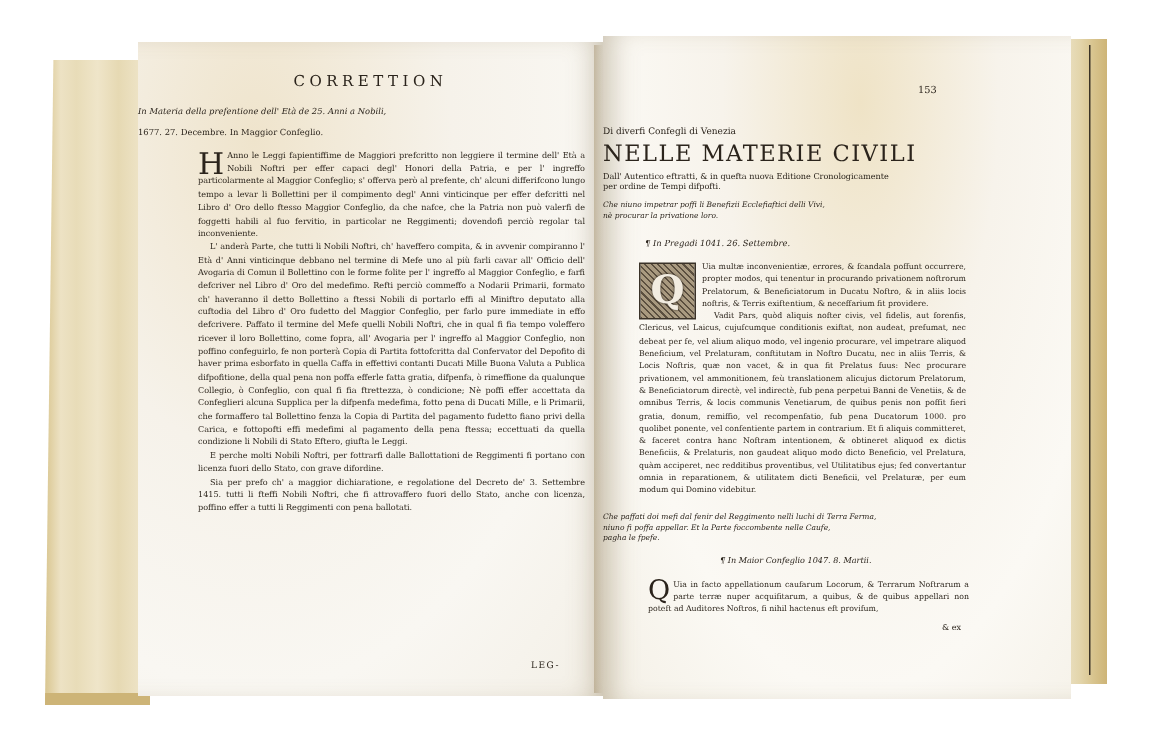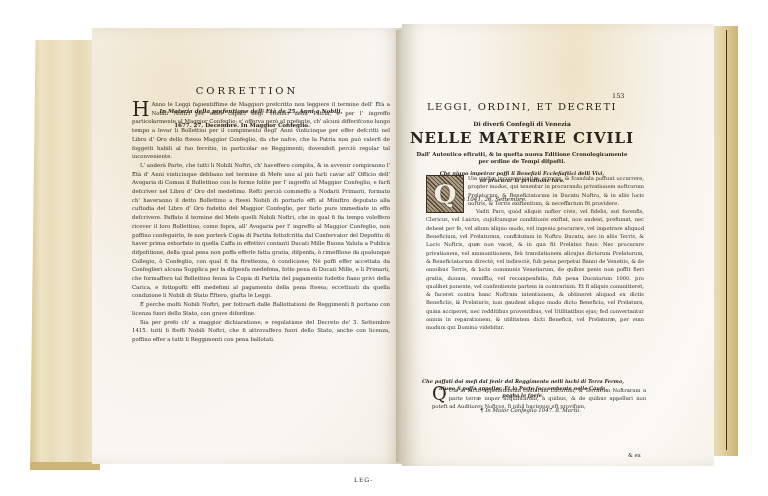--- a/index.html
+++ b/index.html
@@ -14,28 +14,28 @@
     background:linear-gradient(90deg,#ece3c8 0%,#e3d5ab 40%,#d8c48e 70%,#cdb477 100%);}
   .edge-right .line{position:absolute;left:18px;top:4px;width:1px;height:420px;background:#3a3326;}
   .left-page{position:absolute;left:92px;top:28px;width:310px;height:436px;
     background:radial-gradient(ellipse at 25% 15%,#efe4cc 0%,#f6f2ea 40%,#f9f7f2 70%,#f3efe6 100%);
     box-shadow:inset -14px 0 18px -8px rgba(120,100,60,.35);}
   .right-page{position:absolute;left:402px;top:24px;width:312px;height:442px;
     background:radial-gradient(ellipse at 55% 10%,#efe3c6 0%,#f7f3eb 38%,#fbf9f4 70%,#f4f0e6 100%);
     box-shadow:inset 14px 0 18px -8px rgba(120,100,60,.35);}
   .gutter{position:absolute;left:396px;top:30px;width:12px;height:432px;
     background:linear-gradient(90deg,rgba(140,115,70,.35),rgba(255,255,255,0),rgba(140,115,70,.3));}
-  .ink{color:#2b241c;margin-top:36px;}
+  .ink{color:#2b241c;}
   .title-caps{position:absolute;text-align:center;letter-spacing:3px;}
   .small{font-size:5.6px;line-height:8px;}
   .ital{font-style:italic;}
   .block{position:absolute;text-align:justify;font-size:5.4px;line-height:8.7px;color:#2e271e;}
   .block p{margin:0;text-indent:8px;}
   .dropcap-H{float:left;font-size:20px;line-height:16px;margin:1px 2px 0 0;color:#2b241c;}
-  .centered{position:absolute;text-align:center;font-weight:bold;}
+  .centered{position:absolute;text-align:left;}
   .orn-cap{float:left;width:36px;height:36px;margin:1px 4px 0 0;border:1px solid #3a3228;
     background:repeating-linear-gradient(45deg,#5b4f3f 0 1px,#a99a80 1px 3px);
     display:flex;align-items:center;justify-content:center;}
   .orn-cap span{font-size:26px;color:#f2ece0;font-weight:bold;text-shadow:0 0 2px #2b241c;}
   .q-cap{float:left;font-size:18px;line-height:14px;margin:1px 2px 0 0;color:#2b241c;}
 </style>
 </head>
 <body>
 
 <div class="book">
@@ -56,21 +56,20 @@
       <p>Sia per prefo ch' a maggior dichiaratione, e regolatione del Decreto de' 3. Settembre 1415. tutti li fteffi Nobili Noftri, che fi attrovaffero fuori dello Stato, anche con licenza, poffino effer a tutti li Reggimenti con pena ballotati.</p>
     </div>
 
     <div class="ink" style="position:absolute;left:262px;top:412px;font-size:6px;letter-spacing:1px;">LEG-</div>
   </div>
 
   <div class="gutter"></div>
 
   <div class="right-page">
     <div class="ink" style="position:absolute;left:210px;top:32px;font-size:6.5px;">153</div>
-    <div class="title-caps ink" style="left:0;width:240px;top:41px;font-size:10px;letter-spacing:1.5px;">LEGGI, ORDINI, ET DECRETI</div>
     <div class="centered ink small" style="left:0;width:240px;top:60px;font-size:6px;">Di diverfi Confegli di Venezia</div>
     <div class="centered ink" style="left:0;width:240px;top:69px;font-size:15px;letter-spacing:1px;">NELLE MATERIE CIVILI</div>
     <div class="centered ink small" style="left:0;width:240px;top:91px;font-size:5.4px;line-height:7px;">Dall' Autentico eftratti, &amp; in quefta nuova Editione Cronologicamente</div>
     <div class="centered ink small" style="left:0;width:240px;top:98px;font-size:5.4px;line-height:7px;">per ordine de Tempi difpofti.</div>
     <div class="centered ink small ital" style="left:0;width:240px;top:110px;font-size:5px;line-height:7px;">Che niuno impetrar poffi li Benefizii Ecclefiaftici delli Vivi,</div>
     <div class="centered ink small ital" style="left:0;width:240px;top:117px;font-size:5px;line-height:7px;">nè procurar la privatione loro.</div>
     <div class="ink small ital" style="position:absolute;left:28px;top:135px;font-size:5.6px;">¶ In Pregadi 1041. 26. Settembre.</div>
 
     <div class="block" style="left:24px;top:150px;width:218px;font-size:5.2px;line-height:8.3px;">
       <p style="text-indent:0"><span class="orn-cap">

